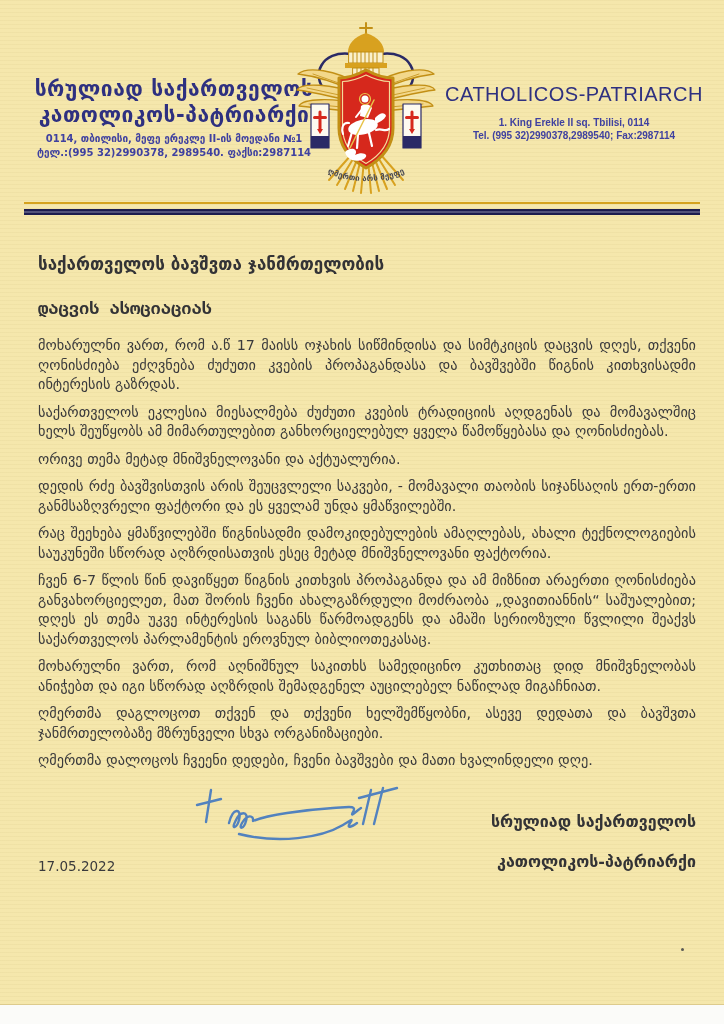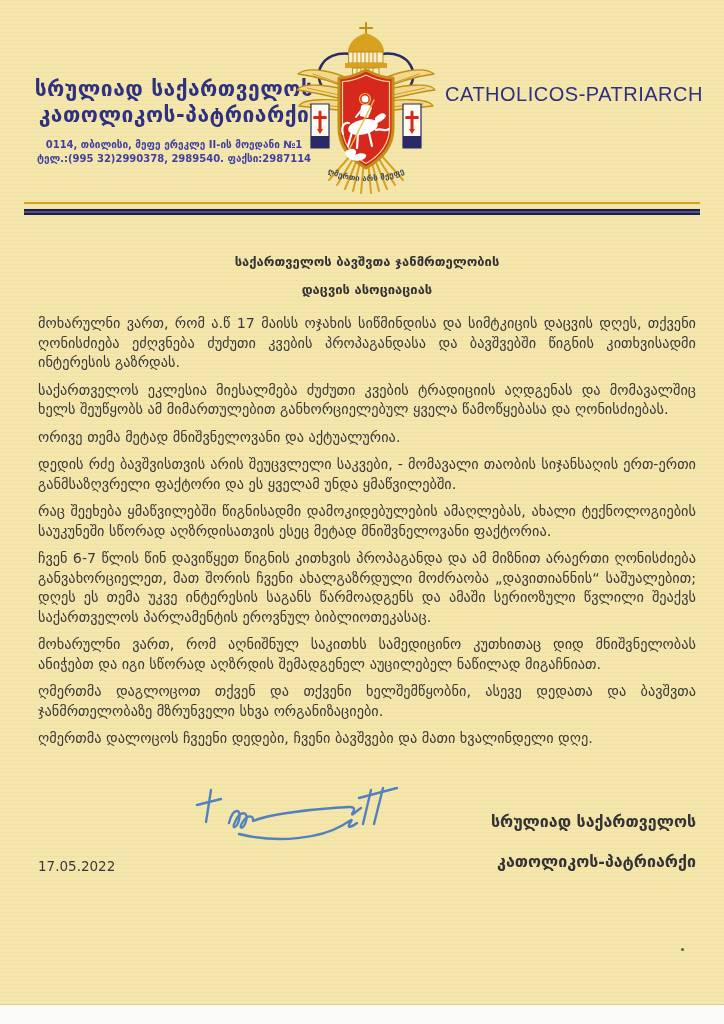--- a/index.html
+++ b/index.html
@@ -21,21 +21,21 @@
   }
   
   .lh-left{
     position:absolute;left:28px;top:76px;width:292px;text-align:center;
     color:#2e3080;
   }
   .lh-left .title{
     font-weight:bold;font-size:21px;line-height:26px;letter-spacing:0.5px;
   }
   .lh-left .addr{
-    margin-top:10px;font-size:10px;line-height:14px;font-weight:bold;color:#3f41a0;
+    margin-top:4px;font-size:10px;line-height:14px;font-weight:bold;color:#3f41a0;
   }
   .crest{
     position:absolute;left:295px;top:20px;width:142px;height:178px;
   }
   .lh-right{
     position:absolute;left:438px;top:82px;width:272px;text-align:center;
     color:#2e3080;font-family:"Liberation Sans","DejaVu Sans",sans-serif;
   }
   .lh-right .t1{font-weight:normal;font-size:20px;line-height:24px;letter-spacing:0.5px;}
   .lh-right .t2{font-weight:bold;font-size:20px;line-height:26px;letter-spacing:4.5px;}
@@ -44,22 +44,22 @@
     position:absolute;left:24px;right:24px;top:202px;height:2px;background:#d5a21e;
   }
   .sep-navy{
     position:absolute;left:24px;right:24px;top:209px;height:6px;
     background:linear-gradient(#1d1d4f 0 36%, #6a6a8d 44% 56%, #1d1d4f 64% 100%);
   }
   
   .letter{
     position:absolute;left:38px;right:28px;top:254px;color:#3a3a3c;
   }
-  .addressee{text-align:center;font-weight:bold;font-size:13px;color:#333336;}
-  .addressee .l2{margin-top:13px;}
+  .addressee{font-weight:bold;font-size:17px;color:#333336;}
+  .addressee .l2{margin-top:24px;font-family:Liberation Mono, monospace;}
   .paras{margin-top:17px;}
   .paras p{
     margin:8px 0;font-size:14.3px;line-height:19.5px;text-align:justify;
   }
   
   .signature{
     position:absolute;left:183px;top:778px;width:258px;height:78px;
   }
   .closing{
     position:absolute;right:28px;top:802px;text-align:right;
@@ -143,20 +143,24 @@
 
       <path id="mottoarc" d="M22 146 C44 166 98 166 120 146" fill="none"></path>
       <text font-size="8" fill="#4a4a52" font-weight="bold" font-family="DejaVu Sans, sans-serif">
         <textPath href="#mottoarc" xlink:href="#mottoarc" startOffset="50%" text-anchor="middle">ღმერთი არს მეუფე</textPath>
       </text>
     </g>
   </svg>
 
   <div class="lh-right">
     <div class="t1">CATHOLICOS-PATRIARCH</div>
+    <div class="addr">
+      <div>1. King Erekle II sq. Tbilisi, 0114</div>
+      <div>Tel. (995 32)2990378,2989540; Fax:2987114</div>
+    </div>
   </div>
 
   <div class="sep-gold"></div>
   <div class="sep-navy"></div>
 
   <div class="letter">
     <div class="addressee">
       <div class="l1">საქართველოს ბავშვთა ჯანმრთელობის</div>
       <div class="l2">დაცვის ასოციაციას</div>
     </div>

